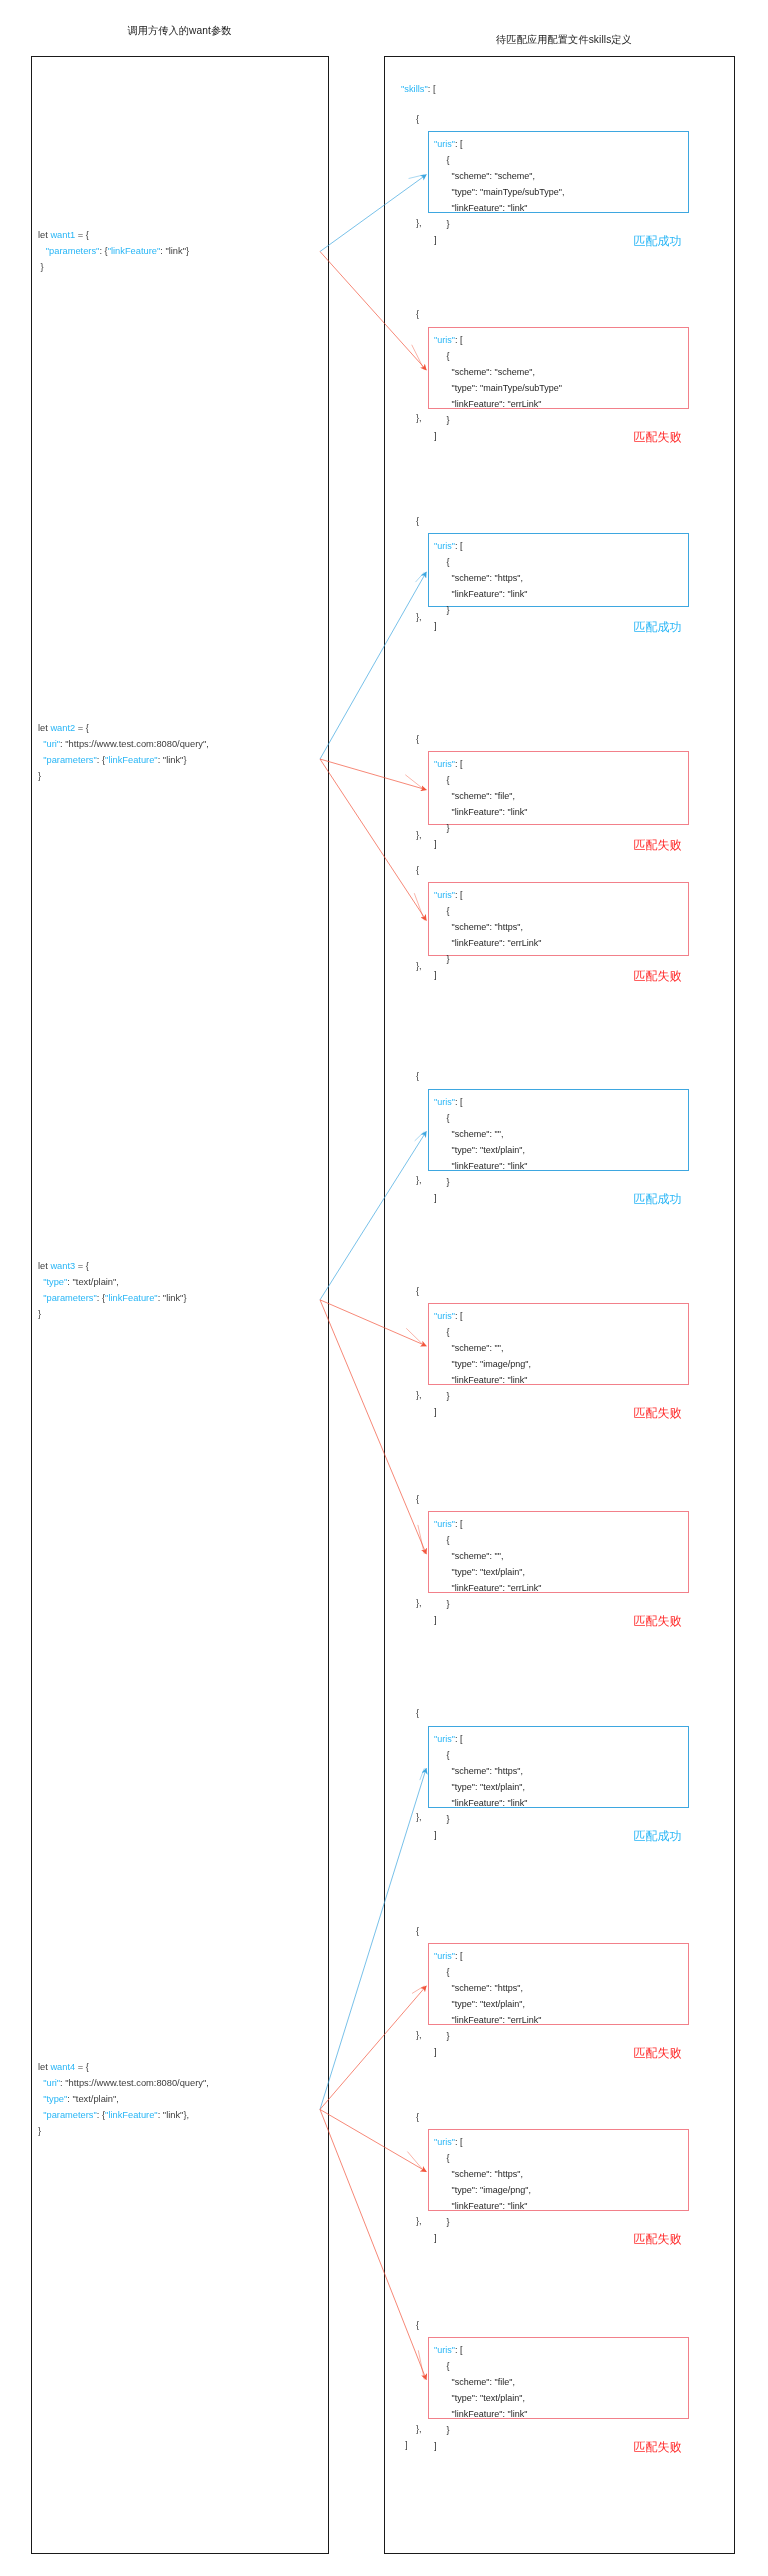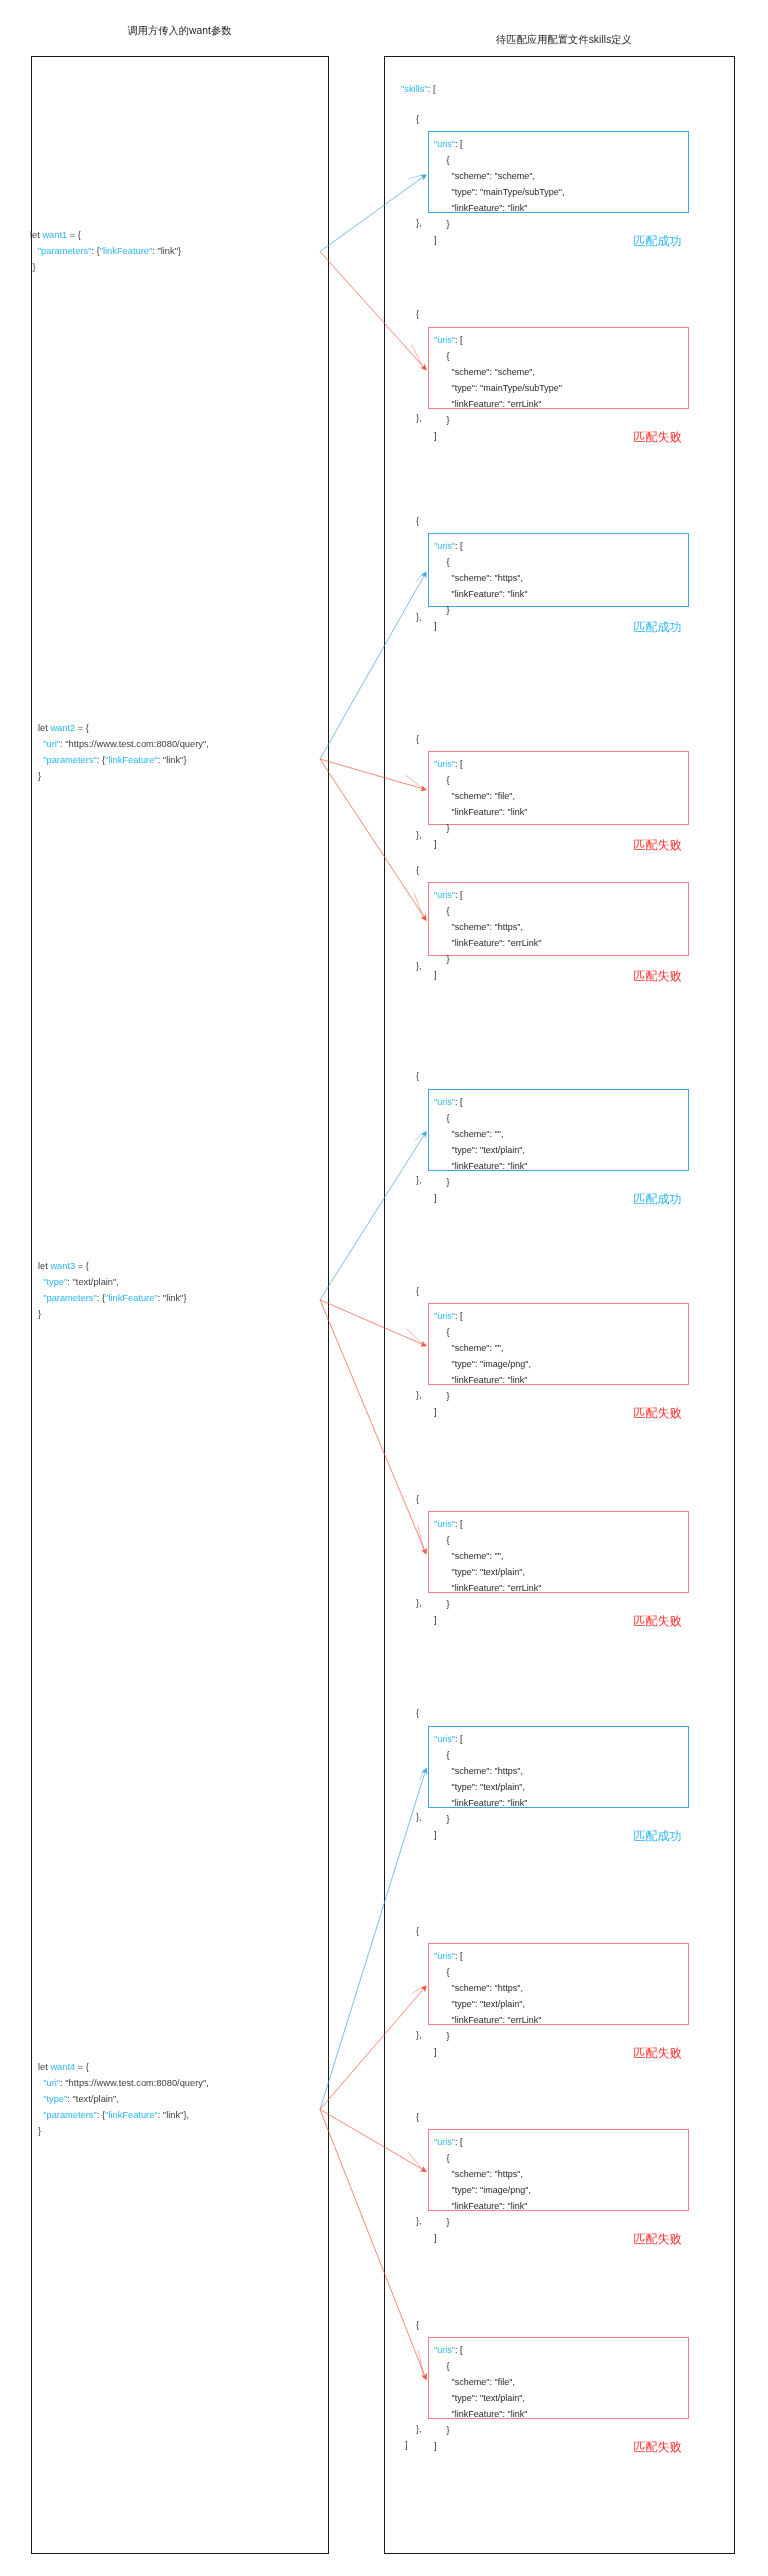--- a/index.html
+++ b/index.html
@@ -128,21 +128,21 @@
         <line x1="500" y1="3295" x2="666" y2="3102" stroke="#f2563d" stroke-width="1.1" marker-end="url(#ah-red)"></line>
         <line x1="643.8291293799587" y1="3113.776976082337" x2="663" y2="3102" stroke="#f2563d" stroke-width="0.7"></line>
         <line x1="500" y1="3295" x2="666" y2="3392" stroke="#f2563d" stroke-width="1.1" marker-end="url(#ah-red)"></line>
         <line x1="636.6443534648289" y1="3360.8463993137857" x2="663" y2="3392" stroke="#f2563d" stroke-width="0.7"></line>
         <line x1="500" y1="3295" x2="666" y2="3717" stroke="#f2563d" stroke-width="1.1" marker-end="url(#ah-red)"></line>
         <line x1="653.5539022519562" y1="3671.3599201826837" x2="663" y2="3717" stroke="#f2563d" stroke-width="0.7"></line>
       </g>
   </svg>
 
   <div id="left-layer">
-      <div class="want-block" style="left: 30px; top: 227px;"><div><span class="plain">let </span><span class="blue">want1</span><span class="plain"> = {</span></div><div><span class="plain">   </span><span class="blue">"parameters"</span><span class="plain">: {</span><span class="blue">"linkFeature"</span><span class="plain">: "link"}</span></div><div><span class="plain"> }</span></div></div>
+      <div class="want-block" style="left: 38px; top: 227px;"><div><span class="plain">let </span><span class="blue">want1</span><span class="plain"> = {</span></div><div><span class="plain">   </span><span class="blue">"parameters"</span><span class="plain">: {</span><span class="blue">"linkFeature"</span><span class="plain">: "link"}</span></div><div><span class="plain"> }</span></div></div>
       <div class="want-block" style="left: 38px; top: 720px;"><div><span class="plain">let </span><span class="blue">want2</span><span class="plain"> = {</span></div><div><span class="plain">  </span><span class="blue">"uri"</span><span class="plain">: "https://www.test.com:8080/query",</span></div><div><span class="plain">  </span><span class="blue">"parameters"</span><span class="plain">: {</span><span class="blue">"linkFeature"</span><span class="plain">: "link"}</span></div><div><span class="plain">}</span></div></div>
       <div class="want-block" style="left: 38px; top: 1258px;"><div><span class="plain">let </span><span class="blue">want3</span><span class="plain"> = {</span></div><div><span class="plain">  </span><span class="blue">"type"</span><span class="plain">: "text/plain",</span></div><div><span class="plain">  </span><span class="blue">"parameters"</span><span class="plain">: {</span><span class="blue">"linkFeature"</span><span class="plain">: "link"}</span></div><div><span class="plain">}</span></div></div>
       <div class="want-block" style="left: 38px; top: 2059px;"><div><span class="plain">let </span><span class="blue">want4</span><span class="plain"> = {</span></div><div><span class="plain">  </span><span class="blue">"uri"</span><span class="plain">: "https://www.test.com:8080/query",</span></div><div><span class="plain">  </span><span class="blue">"type"</span><span class="plain">: "text/plain",</span></div><div><span class="plain">  </span><span class="blue">"parameters"</span><span class="plain">: {</span><span class="blue">"linkFeature"</span><span class="plain">: "link"},</span></div><div><span class="plain">}</span></div></div>
     </div>
   <div id="right-layer">
       <div class="scaffold" style="left: 401px; top: 82px;"><span class="blue">"skills"</span><span class="plain">: [</span></div>
       <div class="scaffold" style="left: 416px; top: 112px;">{</div>
       <div class="uri-card ok" style="left: 428px; top: 131px; width: 261px; height: 82px;"><div><span class="lbl">"uris"</span><span>: [</span></div><div>     {</div><div>       "scheme": "scheme",</div><div>       "type": "mainType/subType",</div><div>       "linkFeature": "link"</div><div>     }</div><div style="position: relative;">]<span class="result" style="position: absolute; right: 1.3px; bottom: -1.3px;">匹配成功</span></div></div>
       <div class="scaffold" style="left: 416px; top: 216px;">},</div>
       <div class="scaffold" style="left: 416px; top: 307px;">{</div>

